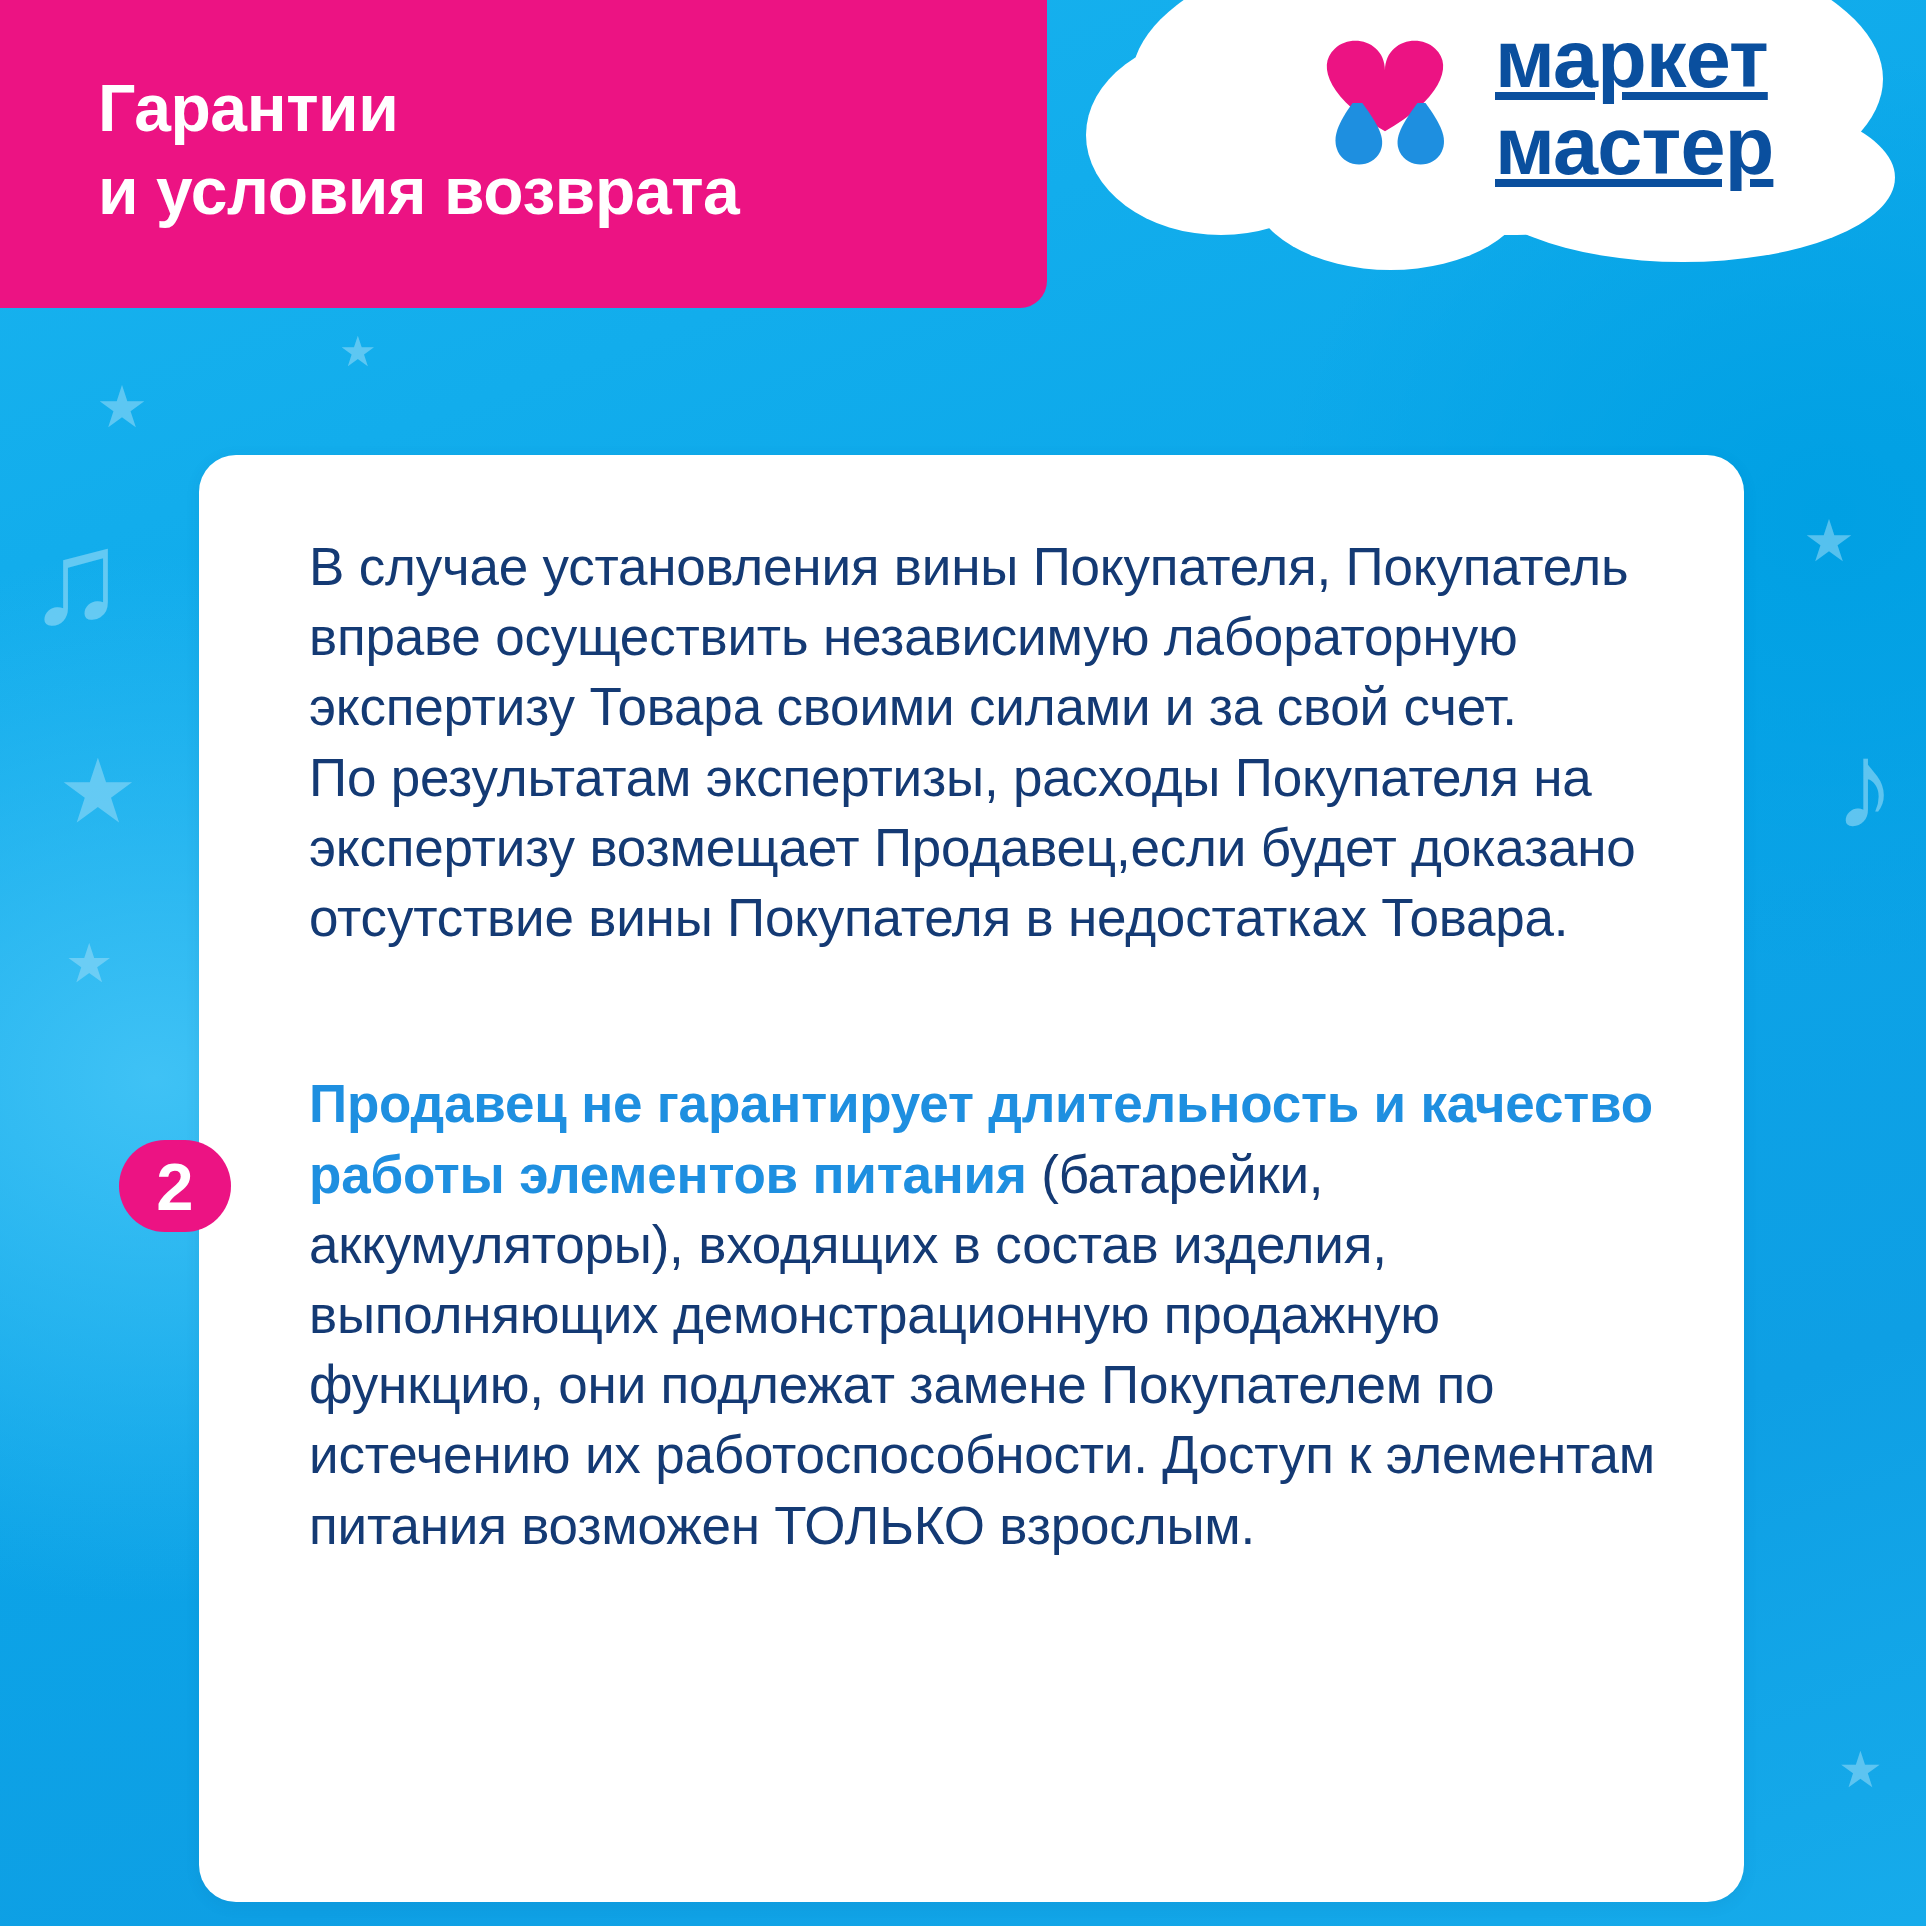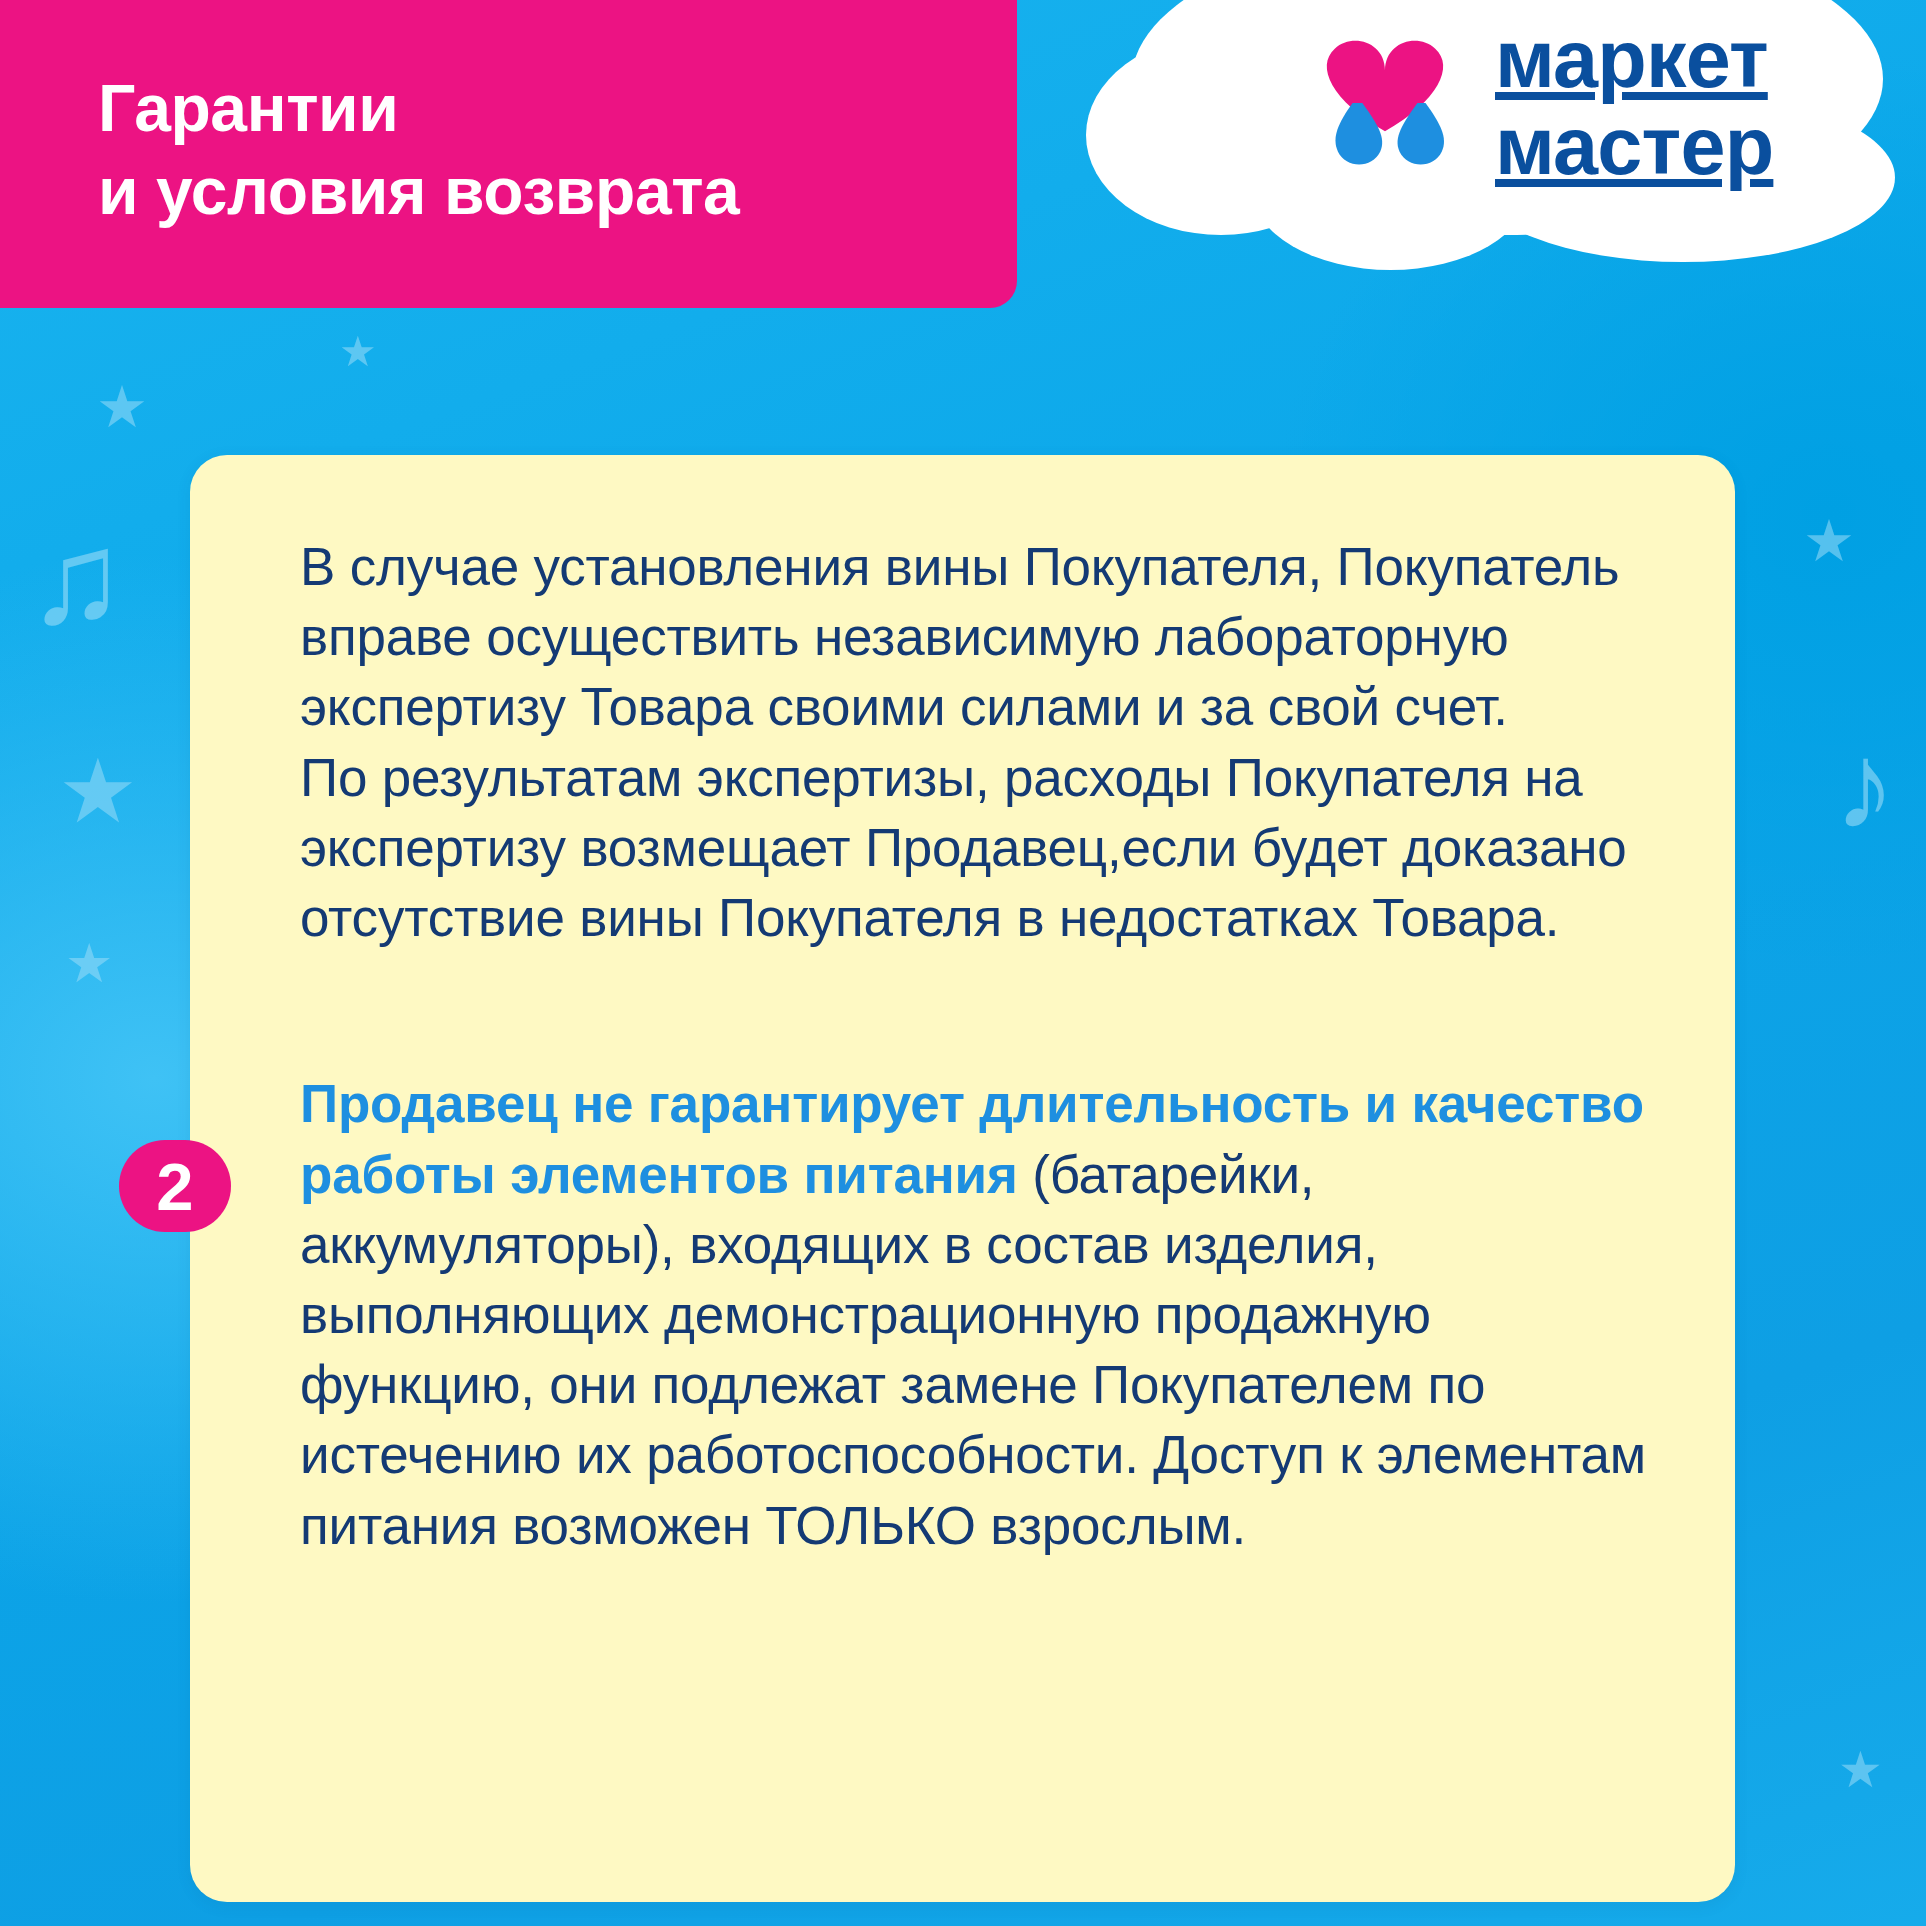--- a/index.html
+++ b/index.html
@@ -39,20 +39,21 @@
 
   
   .header {
     position: absolute;
     top: 0; left: 0;
     width: 1017px;
     height: 308px;
     background: #ec1383;
     border-bottom-right-radius: 27px;
     z-index: 5;
+    padding-left: 30px;
   }
   .header-title {
     position: absolute;
     left: 98px;
     top: 67px;
     width: 886px;
     color: #ffffff;
     font-size: 66px;
     font-weight: 700;
     line-height: 1.26;
@@ -96,25 +97,25 @@
     font-weight: 700;
     line-height: 1.08;
     letter-spacing: -0.8px;
     white-space: pre-line;
     text-decoration: underline;
   }
 
   
   .card {
     position: absolute;
-    left: 190px;
+    left: 199px;
     top: 455px;
     width: 1545px;
     height: 1447px;
-    background: #fef9c3;
+    background: #ffffff;
     border-radius: 37px;
     z-index: 4;
     box-shadow: 0 3.9px 15.4px rgba(0,60,110,.08);
   }
   .card-body {
     position: absolute;
     left: 110px;
     top: 77px;
     width: 1360px;
   }

